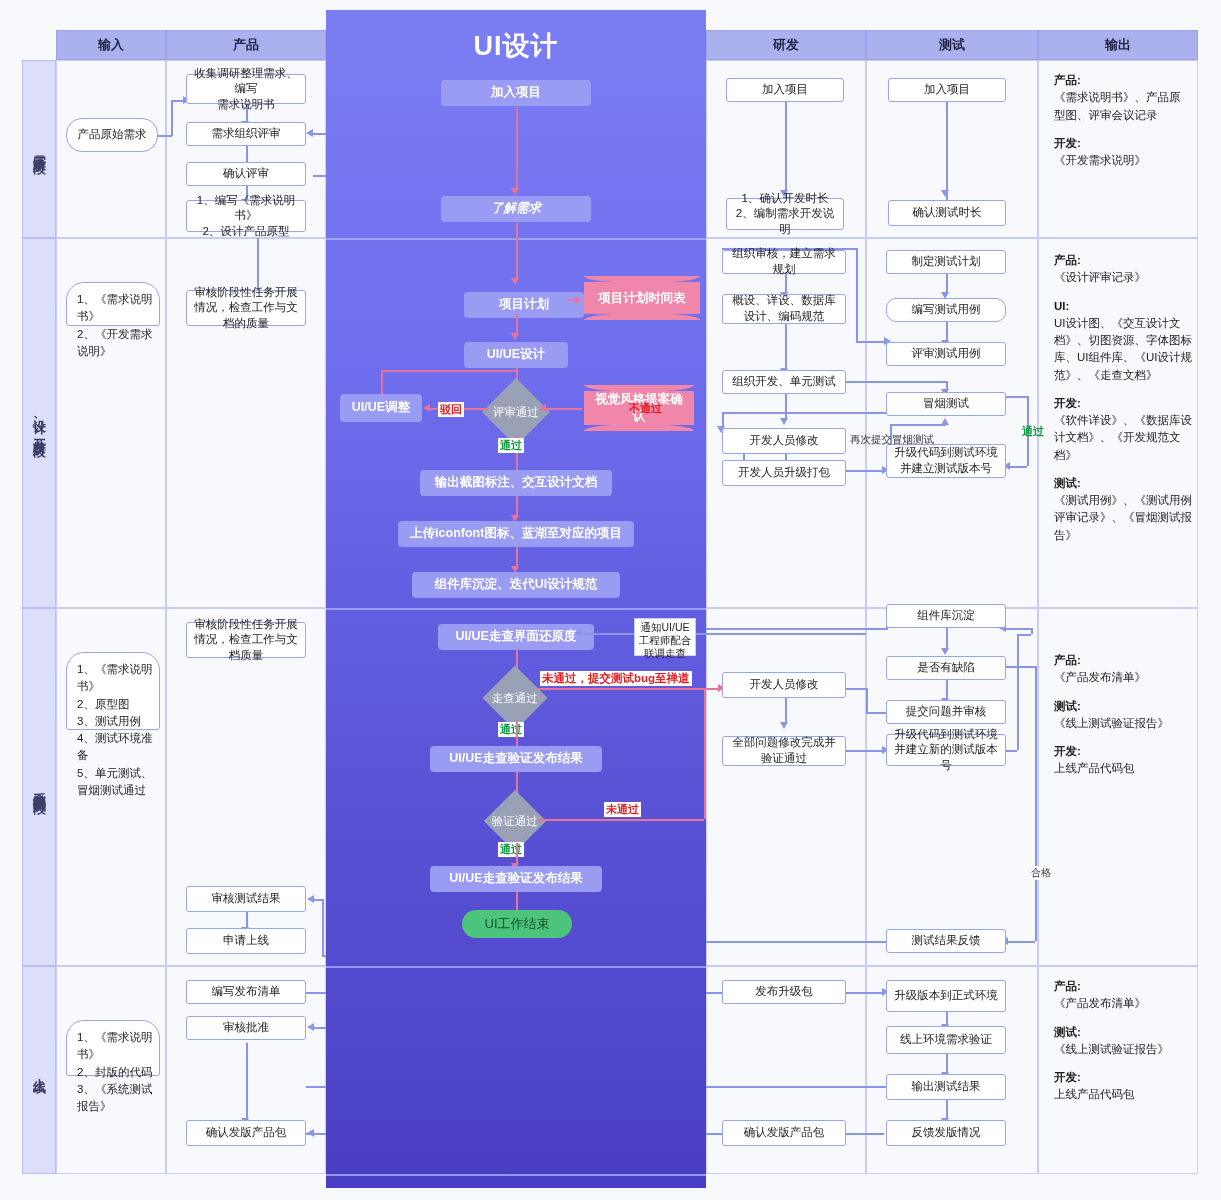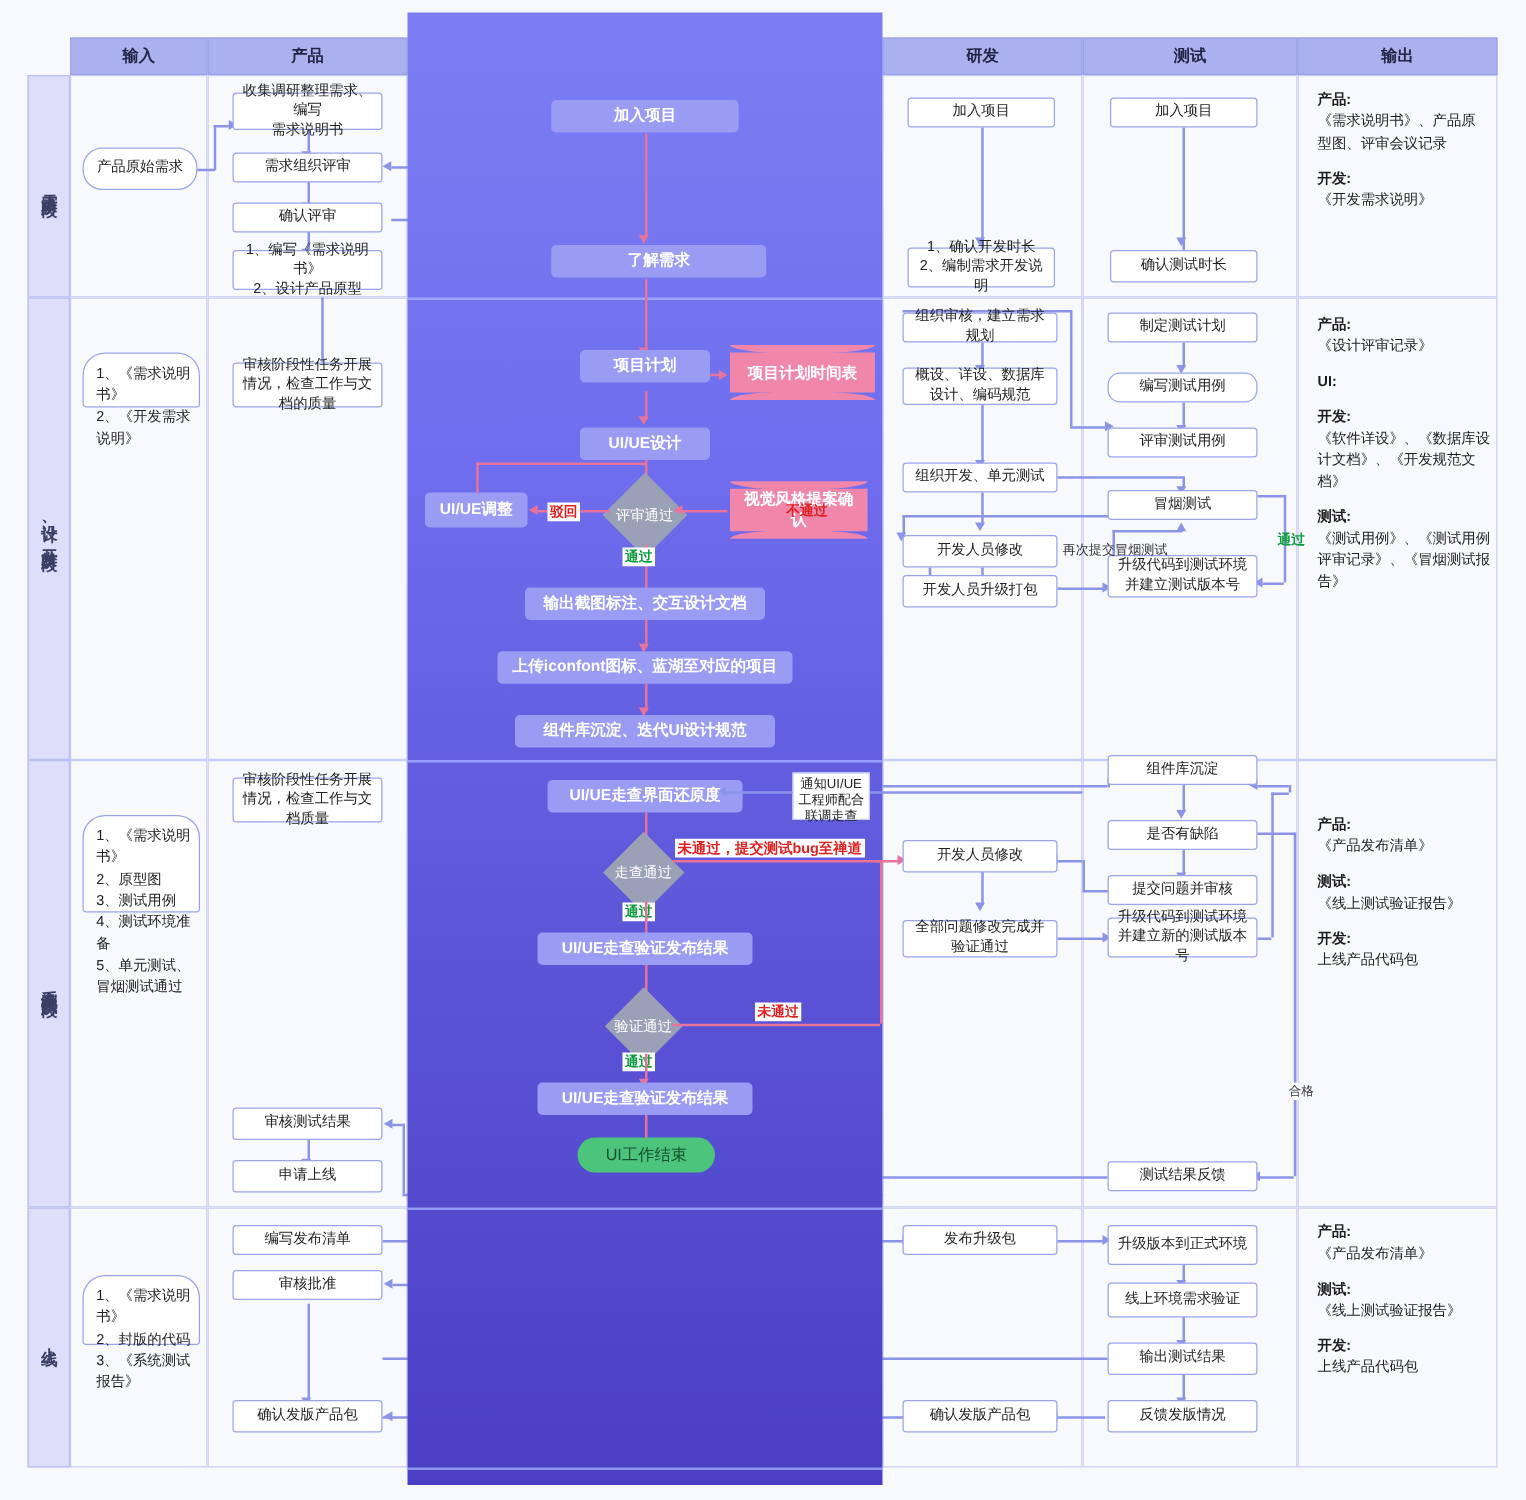--- a/index.html
+++ b/index.html
@@ -265,29 +265,30 @@
 
   <div class="ln lnv" style="left:246px;top:1043px;height:78px;"></div>
   <div class="ar d" style="left:241px;top:1118px;"></div>
 
   <div id="center">
     <div class="lanesep" style="top:228px;"></div>
     <div class="lanesep" style="top:598px;"></div>
     <div class="lanesep" style="top:956px;"></div>
     <div class="lanesep" style="top:1164px;"></div>
 
+    <div id="ui-title">UI设计</div>
 
     <div class="cnode" style="left:115px;top:70px;width:150px;height:26px;">加入项目</div>
-    <div class="cnode" style="left:115px;top:186px;width:172px;height:26px;">了解需求</div>
+    <div class="cnode" style="left:115px;top:186px;width:150px;height:26px;font-style:italic;">了解需求</div>
     <div class="pk pkv" style="left:190px;top:97px;height:82px;"></div>
     <div class="ar pd" style="left:185px;top:178px;"></div>
 
     <div class="pk pkv" style="left:190px;top:213px;height:57px;"></div>
     <div class="ar pd" style="left:185px;top:268px;"></div>
-    <div class="cnode" style="left:138px;top:270px;width:104px;height:26px;">项目计划</div>
+    <div class="cnode" style="left:138px;top:282px;width:120px;height:26px;">项目计划</div>
     <div class="banner" style="left:258px;top:272px;width:116px;height:32px;">项目计划时间表</div>
     <div class="pk pkh" style="left:242px;top:289px;width:8px;"></div>
     <div class="ar pr" style="left:249px;top:286px;"></div>
 
     <div class="pk pkv" style="left:190px;top:303px;height:22px;"></div>
     <div class="ar pd" style="left:185px;top:323px;"></div>
     <div class="cnode" style="left:138px;top:332px;width:104px;height:26px;">UI/UE设计</div>
 
     <div class="pk pkv" style="left:190px;top:358px;height:22px;"></div>
     <div class="ar pd" style="left:185px;top:376px;"></div>
@@ -394,21 +395,21 @@
   <div class="box" style="left:886px;top:444px;width:120px;height:34px;">升级代码到测试环境并建立测试版本号</div>
 
   <div class="elbl fail" style="left:627px;top:401px;background:transparent;">不通过</div>
   <div class="elbl pass" style="left:1020px;top:424px;background:transparent;">通过</div>
   <div class="elbl plain" style="left:848px;top:433px;font-size:10.5px;">再次提交冒烟测试</div>
 
   <div class="outbox" style="left:1054px;top:252px;width:138px;">
     <div class="outgroup"><b>产品:</b>
       <div>《设计评审记录》</div></div>
     <div class="outgroup"><b>UI:</b>
-      </div>
+      <div>UI设计图、《交互设计文档》、切图资源、字体图标库、UI组件库、《UI设计规范》、《走查文档》</div></div>
     <div class="outgroup"><b>开发:</b>
       <div>《软件详设》、《数据库设计文档》、《开发规范文档》</div></div>
     <div class="outgroup"><b>测试:</b>
       <div>《测试用例》、《测试用例评审记录》、《冒烟测试报告》</div></div>
   </div>
 
   <div class="doc" style="left:66px;top:652px;width:94px;height:78px;">1、《需求说明书》<br>2、原型图<br>3、测试用例<br>4、测试环境准备<br>5、单元测试、冒烟测试通过</div>
   <div class="box" style="left:186px;top:622px;width:120px;height:36px;">审核阶段性任务开展情况，检查工作与文档质量</div>
   <div class="box" style="left:186px;top:886px;width:120px;height:26px;">审核测试结果</div>
   <div class="box" style="left:186px;top:928px;width:120px;height:26px;">申请上线</div>

